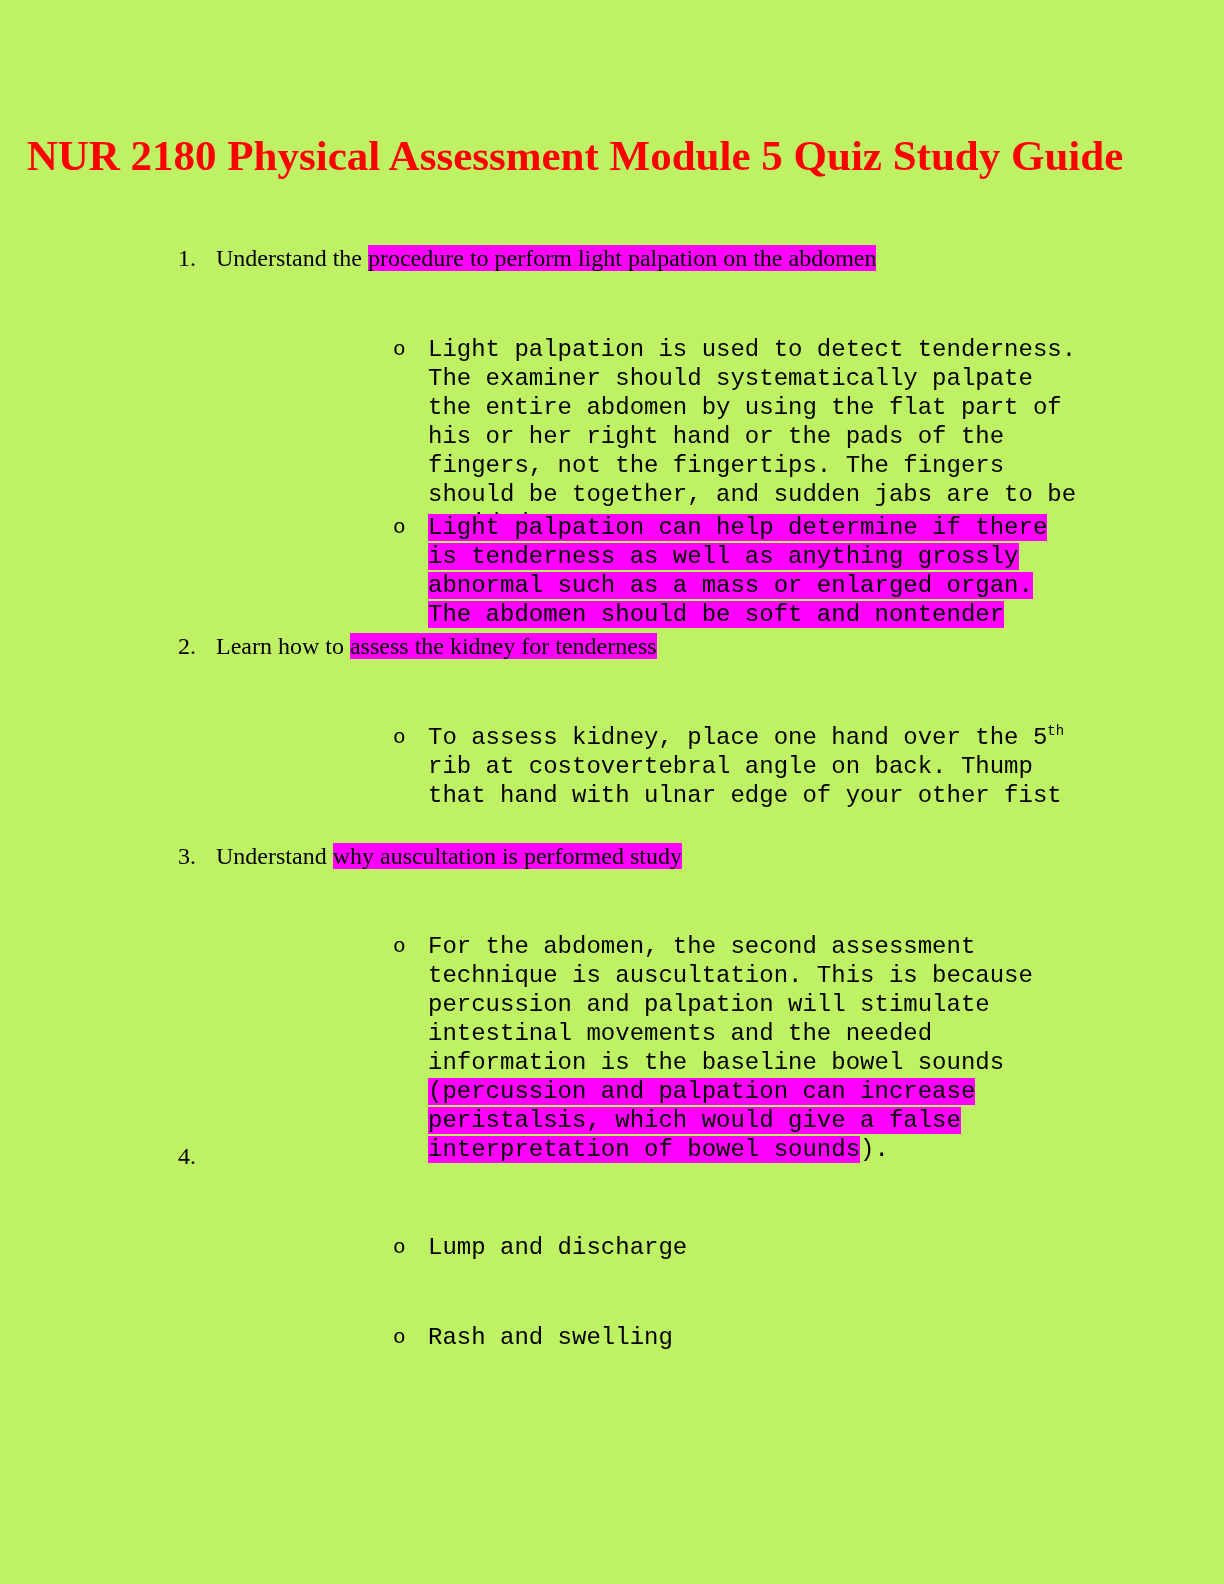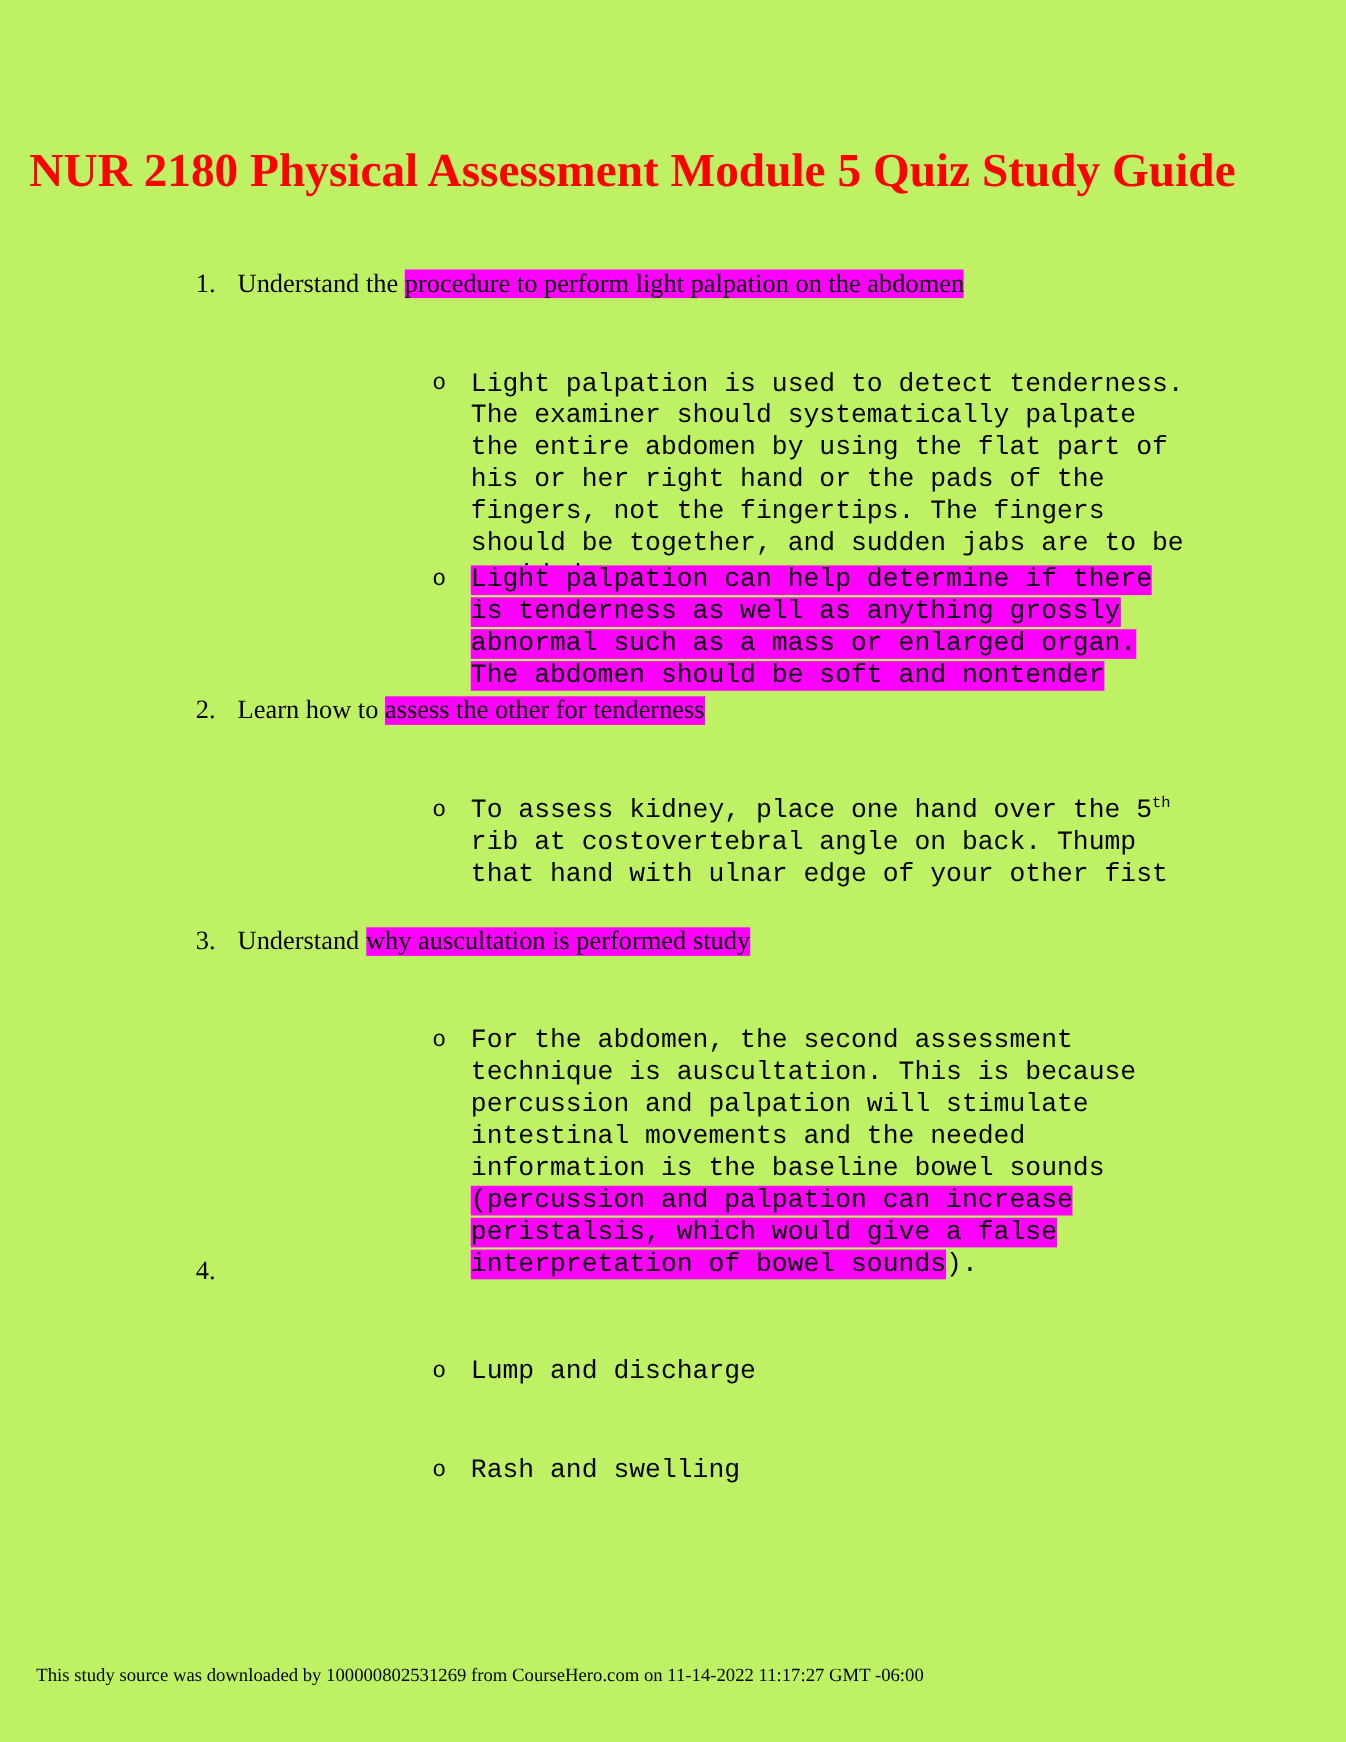--- a/index.html
+++ b/index.html
@@ -103,21 +103,21 @@
     <span class="btext">Light palpation is used to detect tenderness. The examiner should systematically palpate the entire abdomen by using the flat part of his or her right hand or the pads of the fingers, not the fingertips. The fingers should be together, and sudden jabs are to be avoided</span>
   </div>
 
   <div class="bullet-para pos-para2">
     <span class="marker">o</span>
     <span class="btext"><span class="hl">Light palpation can help determine if there is tenderness as well as anything grossly abnormal such as a mass or enlarged organ. The abdomen should be soft and nontender</span></span>
   </div>
 
   <div class="list-item pos-item2">
     <span class="num">2.</span>
-    <span><span>Learn how to </span><span class="hl">assess the other for tenderness</span><span></span></span>
+    <span><span>Learn how to </span><span class="hl">assess the kidney for tenderness</span><span></span></span>
   </div>
 
   <div class="bullet-para pos-para3">
     <span class="marker">o</span>
     <span class="btext"><span>To assess kidney, place one hand over the 5</span><sup class="ordinal">th</sup><span> rib at costovertebral angle on back. Thump that hand with ulnar edge of your other fist</span></span>
   </div>
 
   <div class="list-item pos-item3">
     <span class="num">3.</span>
     <span><span>Understand </span><span class="hl">why auscultation is performed study</span><span></span></span>
@@ -135,15 +135,14 @@
   <div class="bullet-para pos-para5">
     <span class="marker">o</span>
     <span class="btext">Lump and discharge</span>
   </div>
 
   <div class="bullet-para pos-para6">
     <span class="marker">o</span>
     <span class="btext">Rash and swelling</span>
   </div>
 
-  <div class="footer-note pos-note">This study source was downloaded by 100000802531269 from CourseHero.com on 11-14-2022 11:17:27 GMT -06:00</div>
 
 </div>
 
 </body></html>

